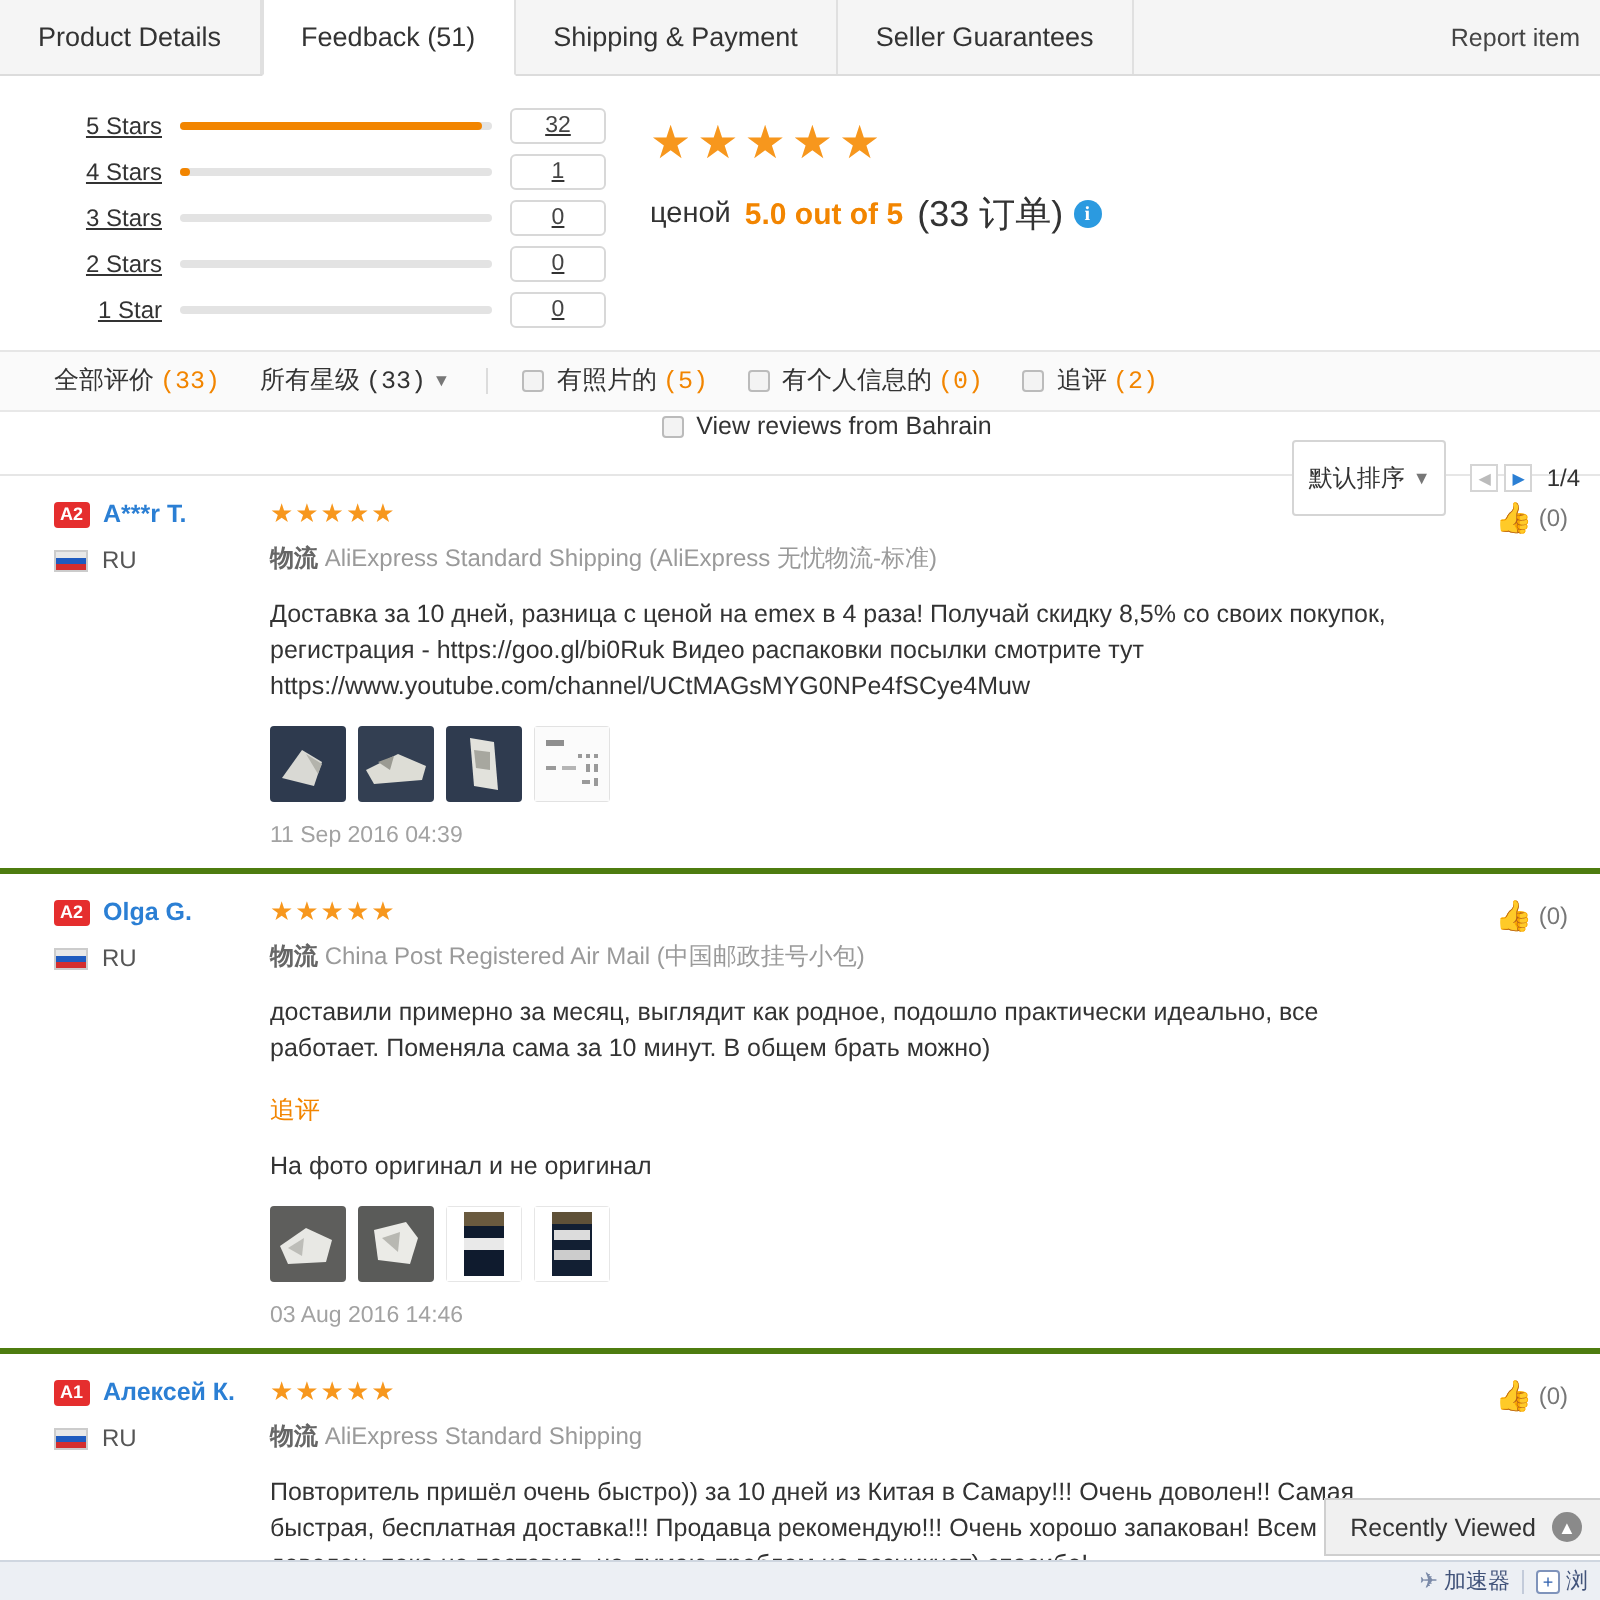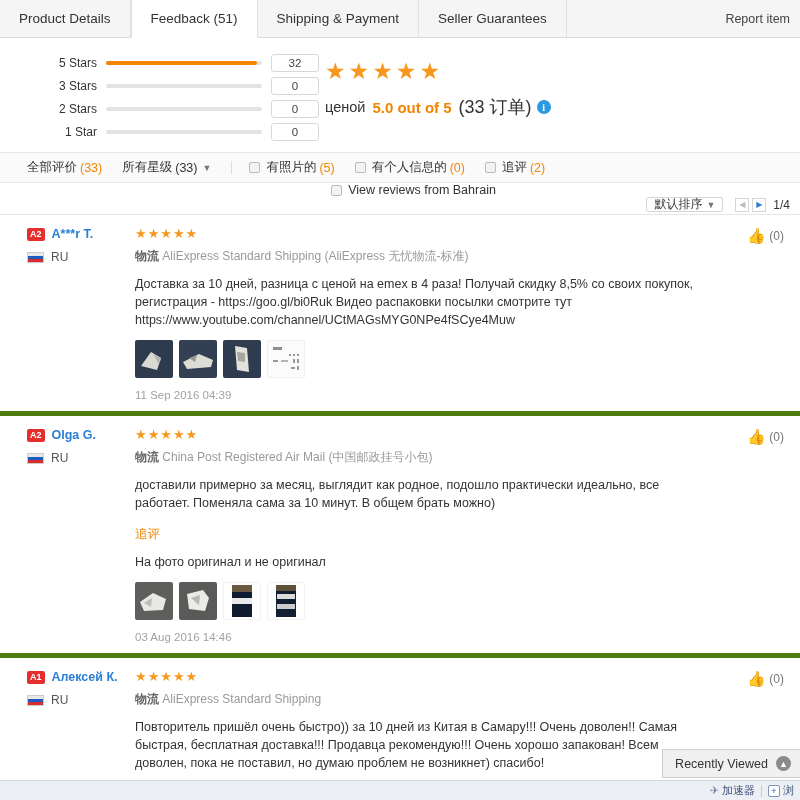--- a/index.html
+++ b/index.html
@@ -46,23 +46,24 @@
     padding: 0 10px 0 16px;
     font-size: 12.5px;
     color: #444;
     border-right: none;
     cursor: pointer;
   }
 
   
   .summary {
     position: relative;
-    padding: 13px 0 9px 16px;
+    padding: 13px 0 9px 0;
     background: #fff;
     border-bottom: 1px solid #e6e6e6;
+    text-decoration: underline;
   }
   .bars { margin-left: 38px; width: 265px; }
   .barrow { display: flex; align-items: center; height: 23px; }
   .barlabel {
     width: 52px; text-align: right; padding-right: 9px;
     font-size: 12px; color: #333;
   }
   .bartrack {
     position: relative;
     flex: 1;
@@ -98,21 +99,21 @@
 
   
   .filterbar {
     display: flex; align-items: center;
     height: 30px;
     padding-left: 27px;
     background: #fafafa;
     border-bottom: 1px solid #e8e8e8;
     font-size: 12.5px;
   }
-  .filt { display: flex; align-items: center; margin-right: 20px; color: #333; cursor: pointer; }
+  .filt { display: flex; align-items: center; margin-right: 20px; color: #333; cursor: pointer; font-family: Liberation Mono, monospace; }
   .filt .num { color: #f28500; margin-left: 3px; }
   .filt .numdark { color: #333; margin-left: 3px; }
   .chev { margin-left: 5px; font-size: 9px; color: #777; }
   .divider-v { width: 1px; height: 13px; background: #dcdcdc; margin: 0 17px 0 0; }
   .cbox {
     width: 11px; height: 11px; border: 1px solid #bbb; background: #f3f3f3;
     border-radius: 2px; margin-right: 6px; display: inline-block;
   }
 
   
@@ -122,38 +123,38 @@
     height: 32px;
     padding-left: 27px;
     background: #fff;
     border-bottom: 1px solid #e6e6e6;
     flex-direction: column;
   }
   .viewreviews { display: flex; align-items: center; font-size: 12.5px; color: #333; cursor: pointer; }
   .sortright { margin-left: auto; display: flex; align-items: center; padding-right: 10px; }
   .sortsel {
     border: 1px solid #d5d5d5; background: #fff; border-radius: 2px;
-    height: 15px; padding: 0 7px; display: flex; align-items: center;
+    height: 38px; padding: 0 7px; display: flex; align-items: center;
     font-size: 12px; color: #333; cursor: pointer;
   }
   .sortsel .chev { margin-left: 4px; }
   .pager { display: flex; align-items: center; margin-left: 12px; }
   .pgbtn {
     width: 14px; height: 14px; border: 1px solid #d5d5d5; background: #fff;
     display: flex; align-items: center; justify-content: center;
     font-size: 8px; color: #bbb; margin-right: 3px; cursor: pointer;
   }
   .pgbtn.enabled { color: #2b7fd4; }
   .pgtext { font-size: 12px; color: #333; margin-left: 4px; }
 
   
   .review {
     position: relative;
     padding: 12px 24px 10px 27px;
-    border-bottom: 5px solid #4d7c0f;
+    border-bottom: 3px solid #4d7c0f;
   }
   .review-inner { display: flex; }
   .rv-left { width: 108px; flex-shrink: 0; }
   .rv-user { display: flex; align-items: center; }
   .badge {
     background: #e52e2e; color: #fff; font-size: 9px; font-weight: bold;
     border-radius: 2px; padding: 1px 3px; margin-right: 7px; line-height: 11px;
   }
   .uname { color: #2b7fd4; font-size: 12.5px; font-weight: bold; white-space: nowrap; }
   .rv-country { display: flex; align-items: center; margin-top: 9px; }
@@ -236,20 +237,27 @@
     <div class="bars">
 
       <div class="barrow">
         <div class="barlabel">5 Stars</div>
         <div class="bartrack">
           <div class="barfill" style="width:97%"></div>
         </div>
         <div class="barcount">32</div>
       </div>
 
+      <div class="barrow">
+        <div class="barlabel">4 Stars</div>
+        <div class="bartrack">
+          <div class="barfill" style="width:3%"></div>
+        </div>
+        <div class="barcount">1</div>
+      </div>
 
       <div class="barrow">
         <div class="barlabel">3 Stars</div>
         <div class="bartrack">
           <div class="barfill" style="width:0%"></div>
         </div>
         <div class="barcount">0</div>
       </div>
 
       <div class="barrow">

